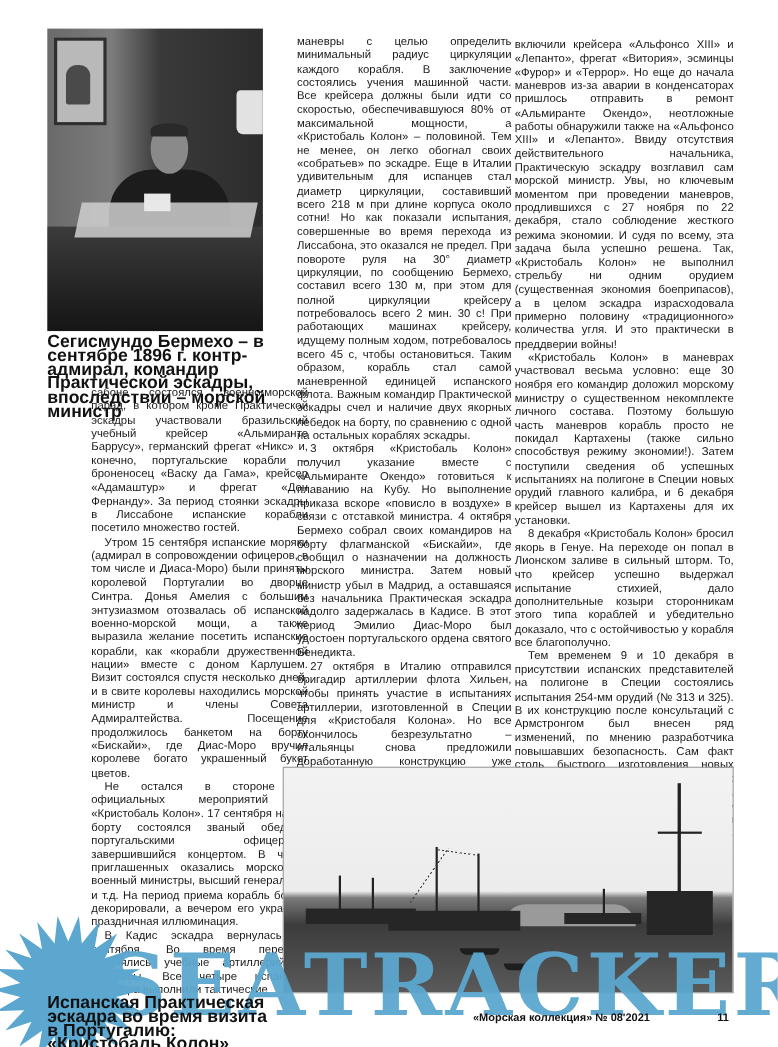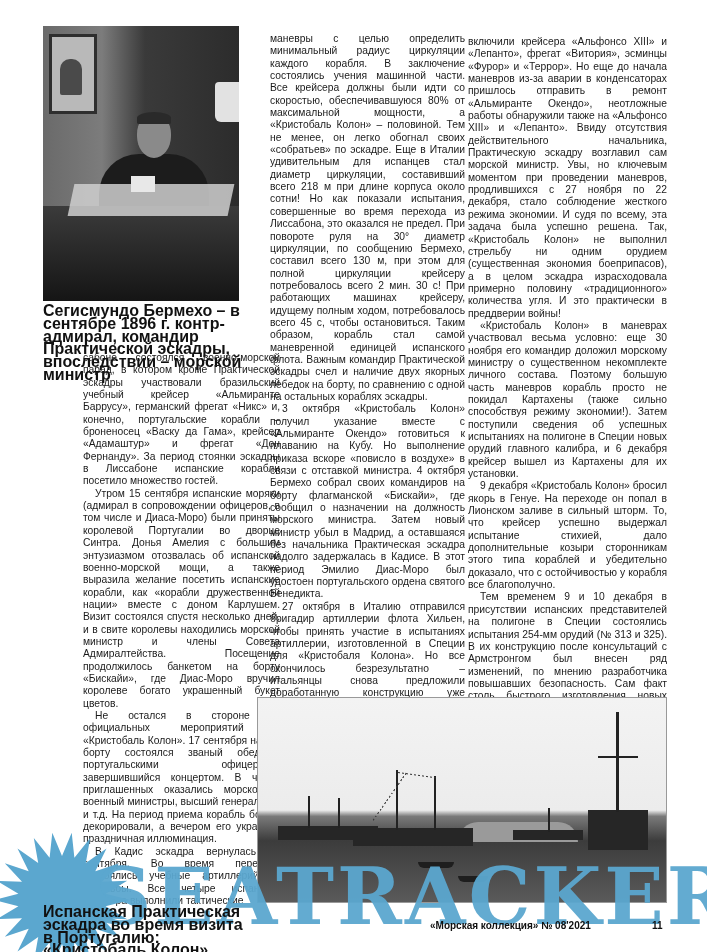--- a/index.html
+++ b/index.html
@@ -73,21 +73,21 @@
 <div id="col2" class="col">
   <p class="noind">маневры с целью определить минимальный радиус циркуляции каждого корабля. В заключение состоялись учения машинной части. Все крейсера должны были идти со скоростью, обеспечивавшуюся 80% от максимальной мощности, а «Кристобаль Колон» – половиной. Тем не менее, он легко обогнал своих «собратьев» по эскадре. Еще в Италии удивительным для испанцев стал диаметр циркуляции, составивший всего 218 м при длине корпуса около сотни! Но как показали испытания, совершенные во время перехода из Лиссабона, это оказался не предел. При повороте руля на 30° диаметр циркуляции, по сообщению Бермехо, составил всего 130 м, при этом для полной циркуляции крейсеру потребовалось всего 2 мин. 30 с! При работающих машинах крейсеру, идущему полным ходом, потребовалось всего 45 с, чтобы остановиться. Таким образом, корабль стал самой маневренной единицей испанского флота. Важным командир Практической эскадры счел и наличие двух якорных лебедок на борту, по сравнению с одной на остальных кораблях эскадры.</p>
   <p>3 октября «Кристобаль Колон» получил указание вместе с «Альмиранте Окендо» готовиться к плаванию на Кубу. Но выполнение приказа вскоре «повисло в воздухе» в связи с отставкой министра. 4 октября Бермехо собрал своих командиров на борту флагманской «Бискайи», где сообщил о назначении на должность морского министра. Затем новый министр убыл в Мадрид, а оставшаяся без начальника Практическая эскадра надолго задержалась в Кадисе. В этот период Эмилио Диас-Моро был удостоен португальского ордена святого Бенедикта.</p>
   <p>27 октября в Италию отправился бригадир артиллерии флота Хильен, чтобы принять участие в испытаниях артиллерии, изготовленной в Специи для «Кристобаля Колона». Но все окончилось безрезультатно – итальянцы снова предложили доработанную конструкцию уже имевшихся орудий, без устранения выявленных ранее дефектов, и испанская сторона снова их не приняла.</p>
   <p>В конце ноября – начале декабря «Кристобаль Колон» принял участие в маневрах Практической эскадры у мыса Санта-Пола. К этому времени в эскадру</p>
 </div>
 
 <div id="col3" class="col">
   <p class="noind">включили крейсера «Альфонсо XIII» и «Лепанто», фрегат «Витория», эсминцы «Фурор» и «Террор». Но еще до начала маневров из-за аварии в конденсаторах пришлось отправить в ремонт «Альмиранте Окендо», неотложные работы обнаружили также на «Альфонсо XIII» и «Лепанто». Ввиду отсутствия действительного начальника, Практическую эскадру возглавил сам морской министр. Увы, но ключевым моментом при проведении маневров, продлившихся с 27 ноября по 22 декабря, стало соблюдение жесткого режима экономии. И судя по всему, эта задача была успешно решена. Так, «Кристобаль Колон» не выполнил стрельбу ни одним орудием (существенная экономия боеприпасов), а в целом эскадра израсходовала примерно половину «традиционного» количества угля. И это практически в преддверии войны!</p>
   <p>«Кристобаль Колон» в маневрах участвовал весьма условно: еще 30 ноября его командир доложил морскому министру о существенном некомплекте личного состава. Поэтому большую часть маневров корабль просто не покидал Картахены (также сильно способствуя режиму экономии!). Затем поступили сведения об успешных испытаниях на полигоне в Специи новых орудий главного калибра, и 6 декабря крейсер вышел из Картахены для их установки.</p>
-  <p>9 декабря «Кристобаль Колон» бросил якорь в Генуе. На переходе он попал в Лионском заливе в сильный шторм. То, что крейсер успешно выдержал испытание стихией, дало дополнительные козыри сторонникам этого типа кораблей и убедительно доказало, что с остойчивостью у корабля все благополучно.</p>
+  <p>8 декабря «Кристобаль Колон» бросил якорь в Генуе. На переходе он попал в Лионском заливе в сильный шторм. То, что крейсер успешно выдержал испытание стихией, дало дополнительные козыри сторонникам этого типа кораблей и убедительно доказало, что с остойчивостью у корабля все благополучно.</p>
   <p>Тем временем 9 и 10 декабря в присутствии испанских представителей на полигоне в Специи состоялись испытания 254-мм орудий (№ 313 и 325). В их конструкцию после консультаций с Армстронгом был внесен ряд изменений, по мнению разработчика повышавших безопасность. Сам факт столь быстрого изготовления новых пушек заставляет усомниться, что их делали с нуля. Вероятно, итальянцы, неприятно удивленные «строптивостью» испанской стороны, предложили новейшие разработки для своего флота. По сообщению итальян-</p>
 </div>
 
 <div id="shipphoto" class="photo">
   <div class="hill"></div>
   <div class="hull" style="left:20px;top:128px;width:100px;height:14px;"></div>
   <div class="mast" style="left:50px;top:98px;height:32px;"></div>
   <div class="mast" style="left:80px;top:100px;height:30px;"></div>
   <div class="hull" style="left:95px;top:130px;width:120px;height:18px;"></div>
   <div class="mast" style="left:138px;top:72px;height:60px;"></div>

